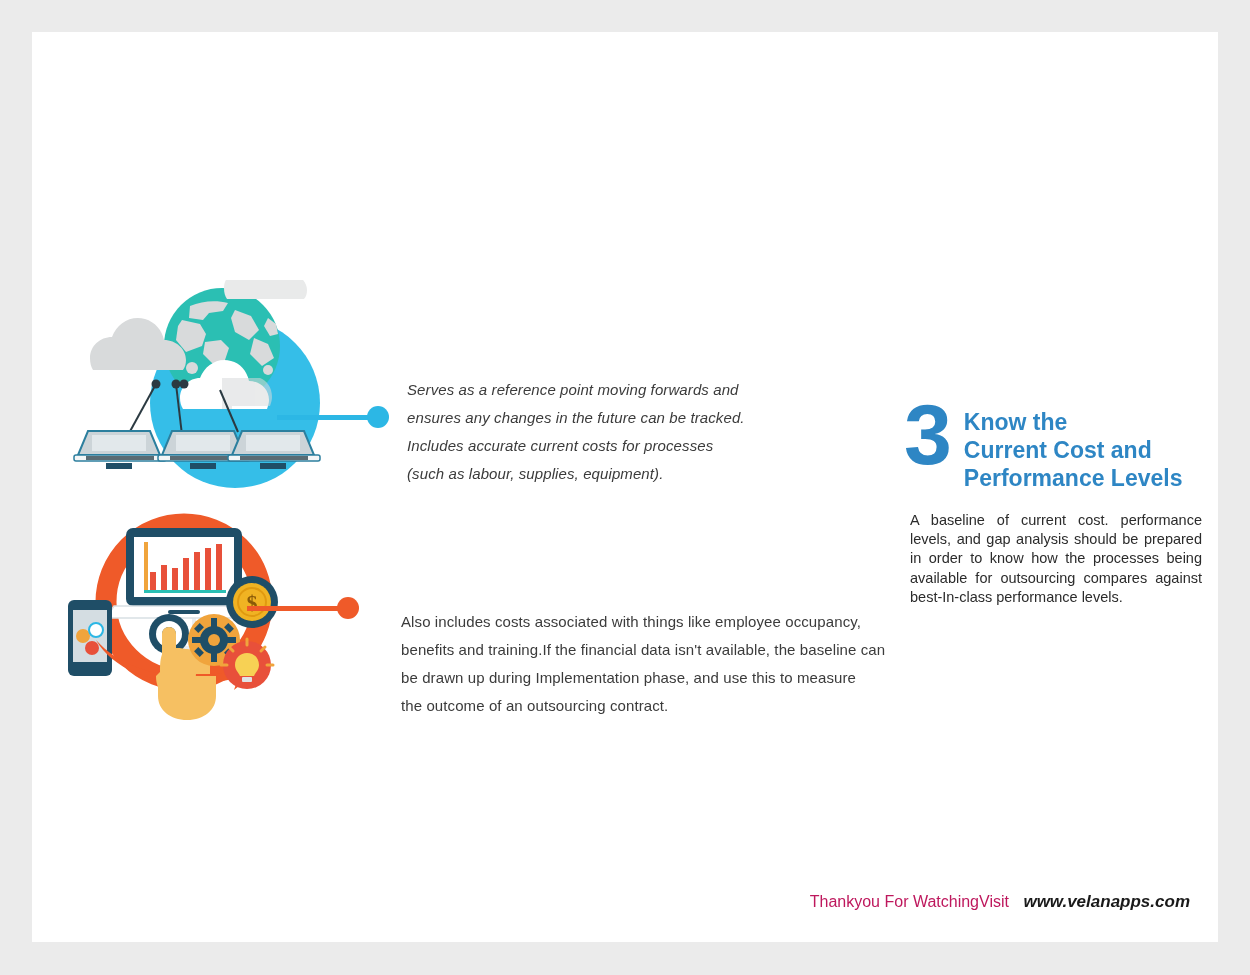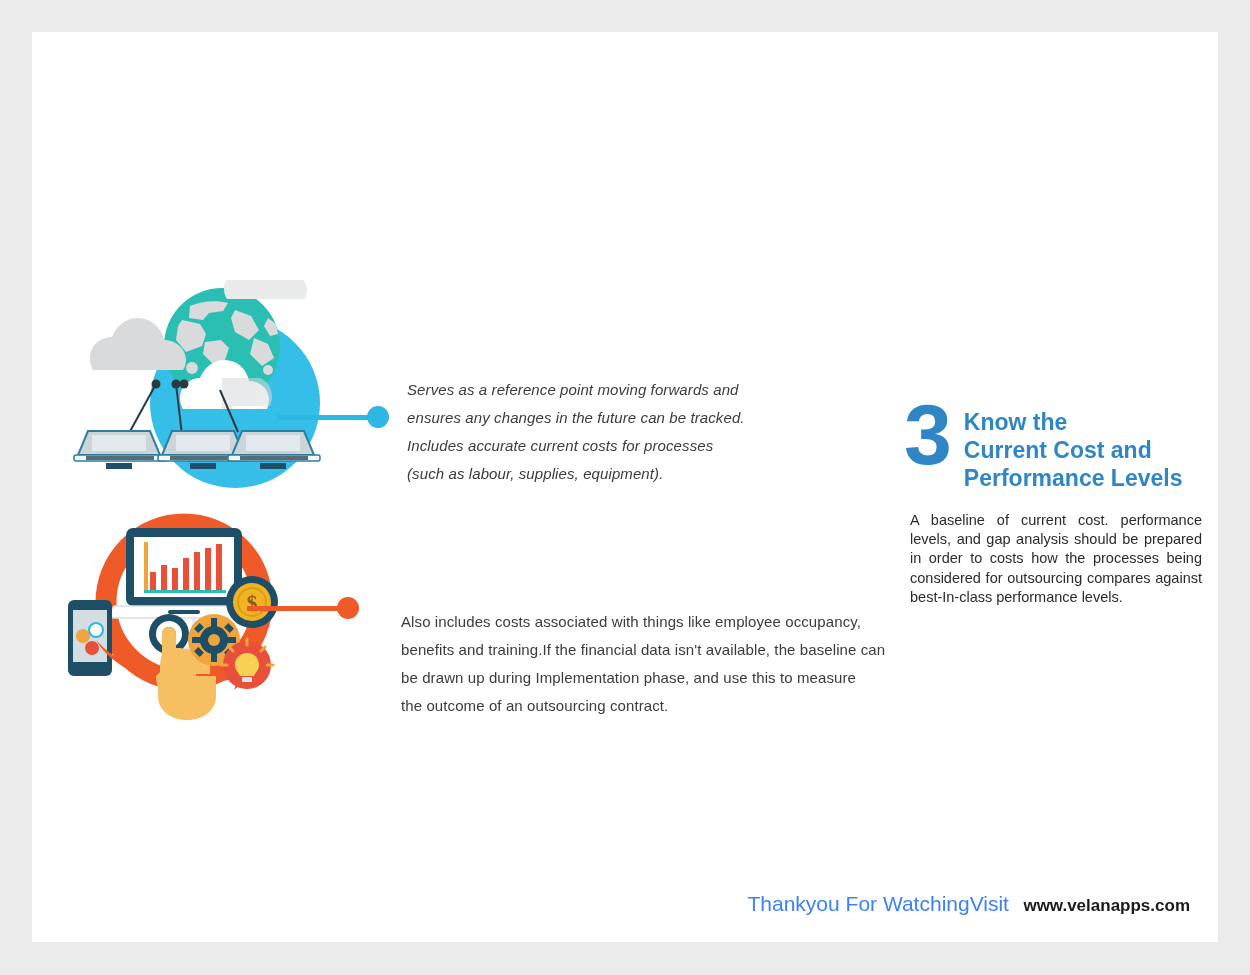--- a/index.html
+++ b/index.html
@@ -73,23 +73,23 @@
     color:#2b2b2b;font-size:14.5px;line-height:19.2px;
     text-align:justify;
     hyphens:auto;
   }
 
   
   #footer{
     position:absolute;left:0;top:860px;width:1186px;
     text-align:right;padding-right:28px;box-sizing:border-box;
   }
-  #footer-thanks{color:#3b82f6;font-size:21px;}
+  #footer-thanks{color:#be185d;font-size:16px;}
   #footer-url{
-    color:#1a1a1a;font-size:17px;font-weight:bold;
+    color:#1a1a1a;font-size:17px;font-weight:bold;font-style:italic;
     margin-left:10px;
   }
 </style>
 </head>
 <body>
 
 <div class="page">
 
   <svg class="illus" id="globe-illustration" viewBox="0 0 330 220" width="330" height="220">
 
@@ -258,20 +258,20 @@
 benefits and training.If the financial data isn't available, the baseline can
 be drawn up during Implementation phase, and use this to measure
 the outcome of an outsourcing contract.</div>
 
   <div id="heading-block">
     <div id="step-number">3</div>
     <div id="heading-lines">Know the
 Current Cost and
 Performance Levels</div>
   </div>
-  <div id="summary-paragraph">A baseline of current cost. performance levels, and gap analysis should be prepared in order to costs how the processes being considered for outsourcing compares against best-In-class performance levels.</div>
+  <div id="summary-paragraph">A baseline of current cost. performance levels, and gap analysis should be prepared in order to know how the processes being available for outsourcing compares against best-In-class performance levels.</div>
 
   <div id="footer">
     <span id="footer-thanks">Thankyou For WatchingVisit</span>
     <span id="footer-url">www.velanapps.com</span>
   </div>
 
 </div>
 
 </body></html>

